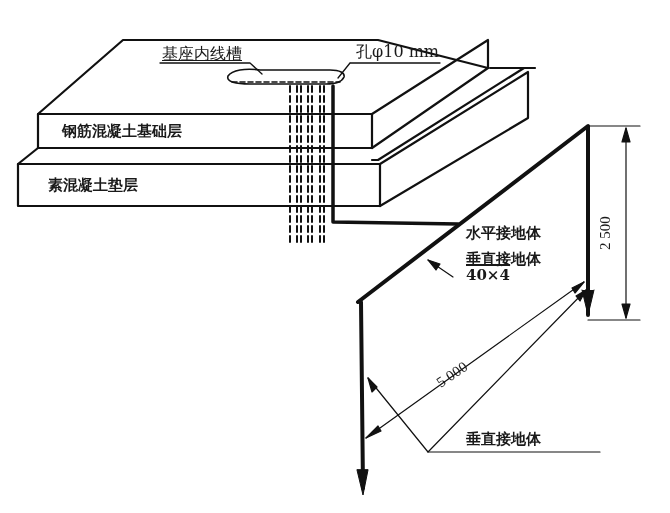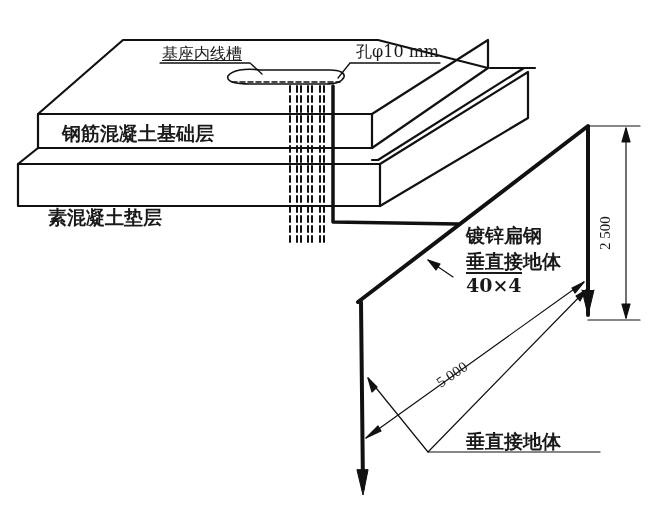--- a/index.html
+++ b/index.html
@@ -1,20 +1,20 @@
 <!DOCTYPE html>
 <html><head>
 <meta charset="utf-8">
 <style>
   html, body { margin: 0; padding: 0; background: #ffffff; }
   body { width: 670px; height: 513px; position: relative; overflow: hidden; font-family: "DejaVu Serif", "Liberation Serif", serif; }
   #canvas { position: absolute; left: 0; top: 0; }
   .lbl { position: absolute; color: #1a1a1a; white-space: nowrap; line-height: 1; }
   .lbl-sm { font-size: 16px; }
-  .lbl-md { font-size: 19px; font-weight: bold; }
+  .lbl-md { font-size: 15px; font-weight: bold; }
   .lbl-num { font-family: "Liberation Serif", "DejaVu Serif", serif; font-size: 15px; }
   .vertical { transform-origin: left top; transform: rotate(-90deg); }
   .diag { transform-origin: left top; transform: rotate(-34deg); }
   .overline { border-top: 2px solid #1a1a1a; padding-top: 2px; }
 </style>
 </head>
 <body>
 
 <svg id="canvas" width="670" height="513" viewBox="0 0 670 513" xmlns="http://www.w3.org/2000/svg">
   <g fill="none" stroke="#111" stroke-linejoin="round" stroke-linecap="round">
@@ -91,25 +91,25 @@
     </g>
   </g>
 </svg>
 
 <div class="lbl lbl-sm" style="left:162px; top:46px; text-decoration: underline;">基座内线槽</div>
 
 <div class="lbl lbl-sm" style="left:356px; top:44px;">孔φ10 mm</div>
 
 <div class="lbl lbl-md" style="left:62px; top:124px;">钢筋混凝土基础层</div>
 
-<div class="lbl lbl-md" style="left:48px; top:178px;margin-top:30px;">素混凝土垫层</div>
+<div class="lbl lbl-md" style="left:48px; top:178px;">素混凝土垫层</div>
 
-<div class="lbl lbl-md" style="left:466px; top:226px;">镀锌扁钢</div>
+<div class="lbl lbl-md" style="left:466px; top:226px;">水平接地体</div>
 
 <div class="lbl lbl-md" style="left:466px; top:252px;">垂直接地体</div>
 
-<div class="lbl lbl-md overline" style="left:466px; top:272px;text-align:center;">40×4</div>
+<div class="lbl lbl-md overline" style="left:466px; top:264px;text-align:center;">40×4</div>
 
 <div class="lbl lbl-md" style="left:466px; top:432px;">垂直接地体</div>
 
 <div class="lbl lbl-num vertical" style="left:598px; top:250px;">2 500</div>
 
 <div class="lbl lbl-num diag" style="left:434px; top:378px;">5 000</div>
 
 </body></html>

